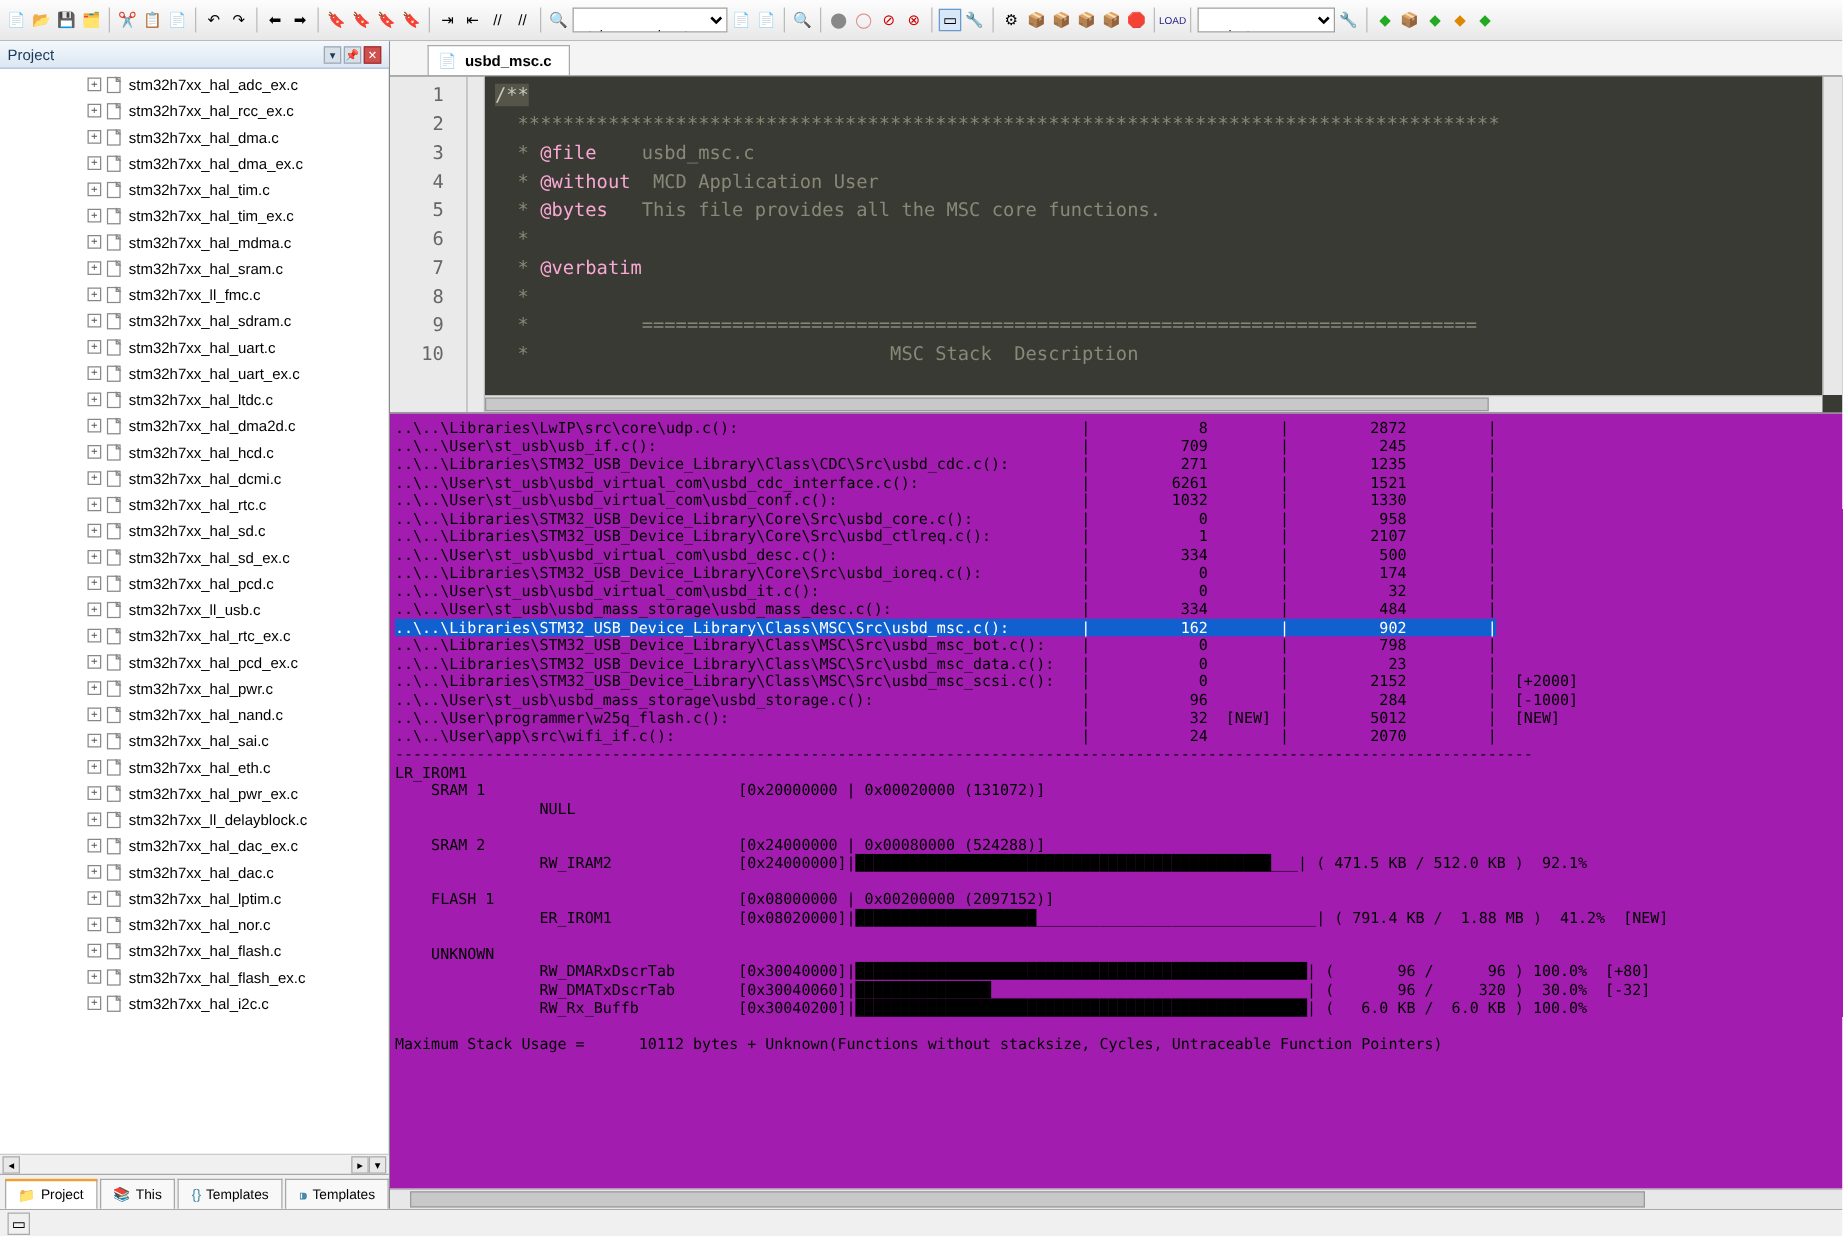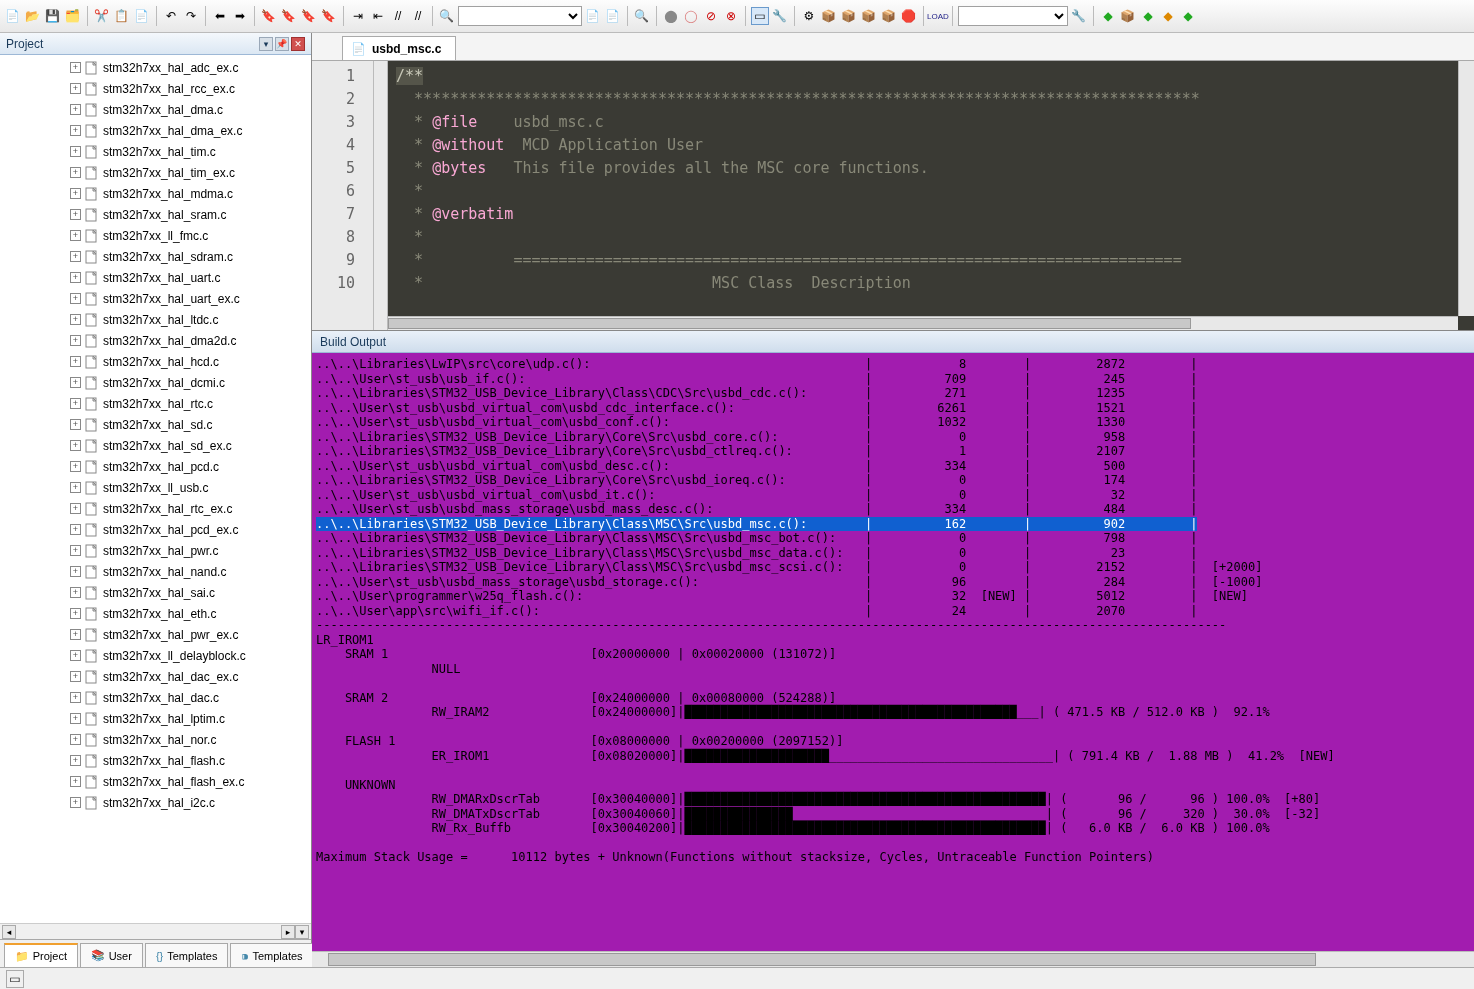--- a/index.html
+++ b/index.html
@@ -488,21 +488,21 @@
       <span class="arr">▸</span>
       <span class="arr">▾</span>
     </div>
     <div class="bottom-tabs">
       <div class="btab active">
           <span>📁</span>
           <span>Project</span>
         </div>
       <div class="btab">
           <span style="color:#86c">📚</span>
-          <span>User</span>
+          <span>This</span>
         </div>
       <div class="btab">
           <span style="color:#48a">{}</span>
           <span>Templates</span>
         </div>
       <div class="btab">
           <span style="color:#48a">⁍</span>
           <span>Templates</span>
         </div>
     </div>
@@ -522,31 +522,28 @@
         <div class="fold-col"></div>
         <div class="code-body"><span class="line1">/**</span>
 <span class="txt">  ***************************************************************************************</span>
 <span class="txt">  * </span><span class="kw">@file   </span><span class="txt"> usbd_msc.c</span>
 <span class="txt">  * </span><span class="kw">@without </span><span class="txt"> MCD Application User</span>
 <span class="txt">  * </span><span class="kw">@bytes  </span><span class="txt"> This file provides all the MSC core functions.</span>
 <span class="txt">  *</span>
 <span class="txt">  * </span><span class="kw">@verbatim</span>
 <span class="txt">  *</span>
 <span class="txt">  *          ==========================================================================</span>
-<span class="txt">  *                                MSC Class  Description</span></div>
+<span class="txt">  *                                MSC Stack  Description</span></div>
         <div class="code-vscroll"></div>
         <div class="code-scroll">
             <div class="code-scroll-thumb"></div>
           </div>
       </div>
     </div>
 
-    <div class="build-hdr">
-      <span>Build Output</span>
-    </div>
     <div class="build-body" id="build-body">..\..\Libraries\LwIP\src\core\udp.c():                                      |            8        |         2872         |
 ..\..\User\st_usb\usb_if.c():                                               |          709        |          245         |
 ..\..\Libraries\STM32_USB_Device_Library\Class\CDC\Src\usbd_cdc.c():        |          271        |         1235         |
 ..\..\User\st_usb\usbd_virtual_com\usbd_cdc_interface.c():                  |         6261        |         1521         |
 ..\..\User\st_usb\usbd_virtual_com\usbd_conf.c():                           |         1032        |         1330         |
 ..\..\Libraries\STM32_USB_Device_Library\Core\Src\usbd_core.c():            |            0        |          958         |
 ..\..\Libraries\STM32_USB_Device_Library\Core\Src\usbd_ctlreq.c():          |            1        |         2107         |
 ..\..\User\st_usb\usbd_virtual_com\usbd_desc.c():                           |          334        |          500         |
 ..\..\Libraries\STM32_USB_Device_Library\Core\Src\usbd_ioreq.c():           |            0        |          174         |
 ..\..\User\st_usb\usbd_virtual_com\usbd_it.c():                             |            0        |           32         |

